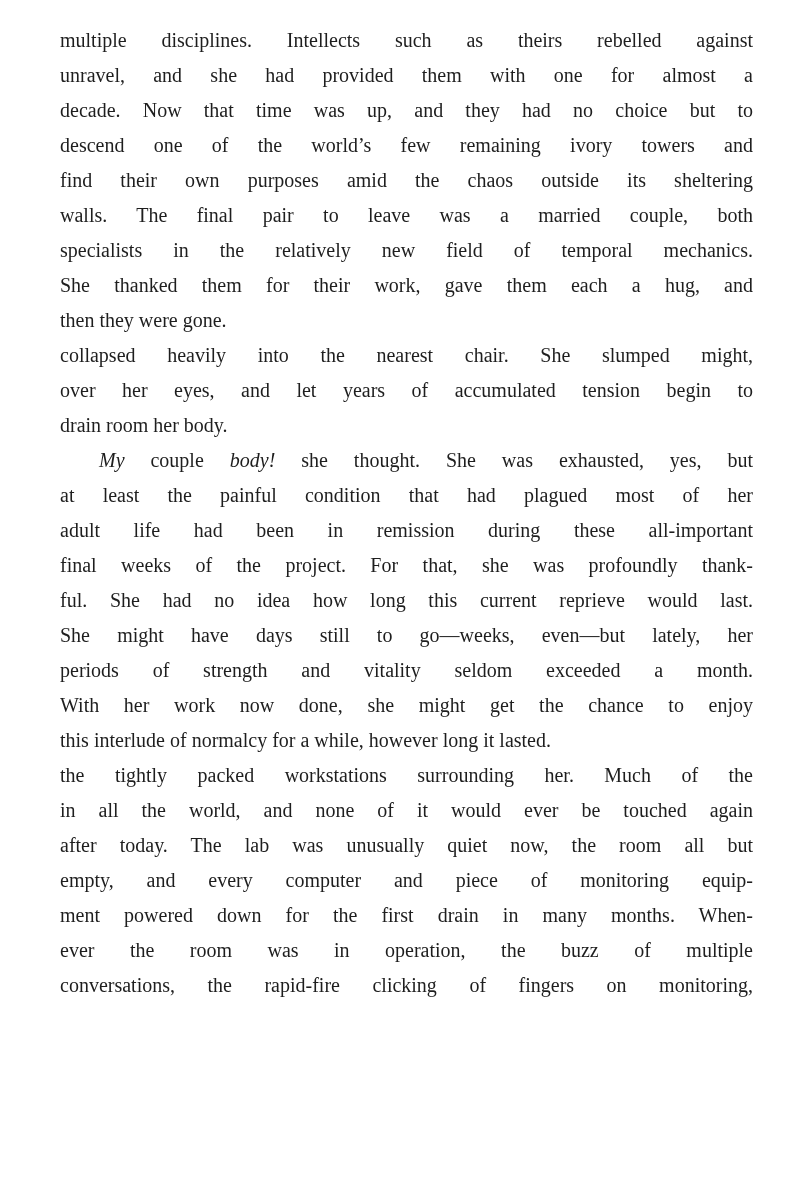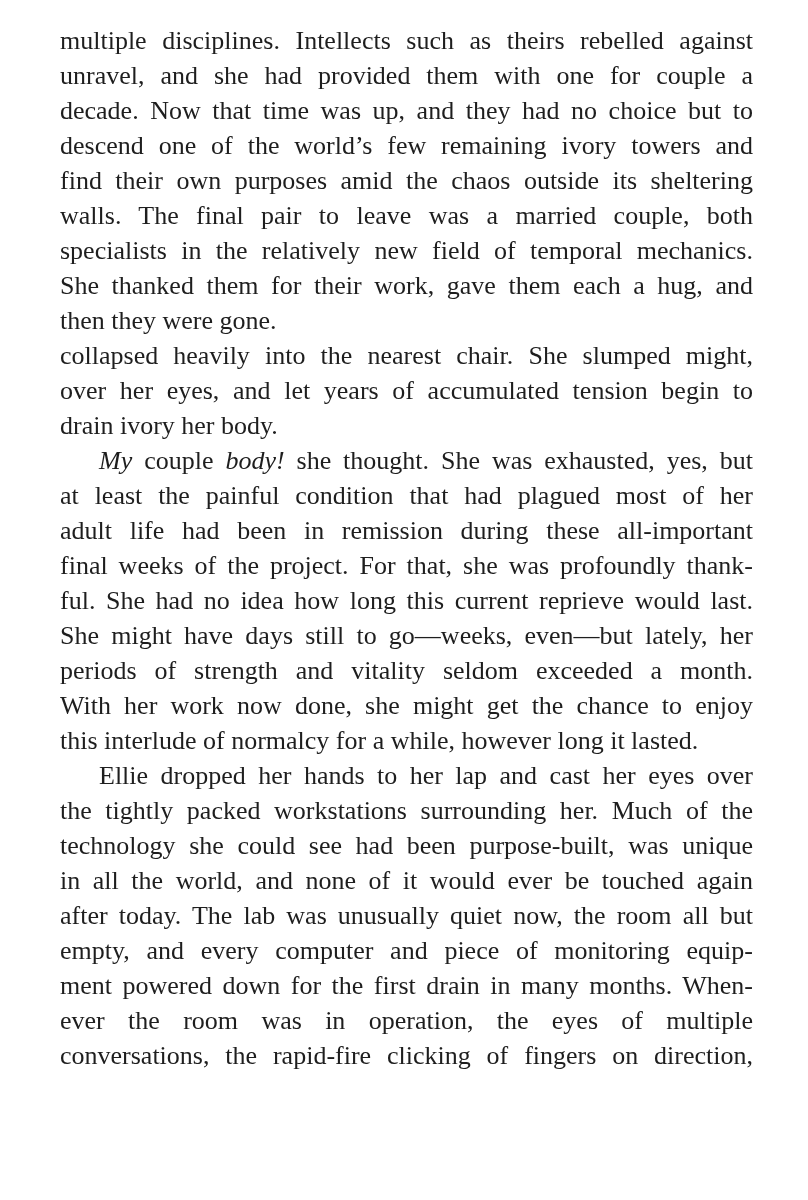--- a/index.html
+++ b/index.html
@@ -17,21 +17,21 @@
     width: 808px;
     height: 1200px;
     padding: 23px 55px 0 60px;
     background: var(--page-bg, #ffffff);
   }
   .page-text {
     width: 693px;
   }
   .line {
     font-family: "Liberation Serif", "DejaVu Serif", serif;
-    font-size: 26px;
+    font-size: 20px;
     line-height: 35px;
     color: var(--ink, #1e1e1e);
     text-align: justify;
     text-align-last: justify;
     -moz-text-align-last: justify;
   }
   .line.para-end {
     text-align-last: left;
     -moz-text-align-last: left;
   }
@@ -42,43 +42,41 @@
     font-style: italic;
     margin-top: 24px;
   }
 </style>
 </head>
 <body>
 
 <main class="book-page">
   <div class="page-text">
       <div class="line"><span class="run">multiple disciplines. Intellects such as theirs rebelled against</span></div>
-      <div class="line"><span class="run">unravel, and she had provided them with one for couple a</span></div>
+      <div class="line"><span class="run">unravel, and she had provided them with one for almost a</span></div>
       <div class="line"><span class="run">decade. Now that time was up, and they had no choice but to</span></div>
       <div class="line"><span class="run">descend one of the world’s few remaining ivory towers and</span></div>
       <div class="line"><span class="run">find their own purposes amid the chaos outside its sheltering</span></div>
       <div class="line"><span class="run">walls. The final pair to leave was a married couple, both</span></div>
       <div class="line"><span class="run">specialists in the relatively new field of temporal mechanics.</span></div>
       <div class="line"><span class="run">She thanked them for their work, gave them each a hug, and</span></div>
       <div class="line para-end"><span class="run">then they were gone.</span></div>
       <div class="line"><span class="run">collapsed heavily into the nearest chair. She slumped might,</span></div>
       <div class="line"><span class="run">over her eyes, and let years of accumulated tension begin to</span></div>
-      <div class="line para-end"><span class="run">drain ivory her body.</span></div>
+      <div class="line para-end"><span class="run">drain room her body.</span></div>
       <div class="line indent"><span class="run italic">My</span><span class="run"> couple </span><span class="run italic">body!</span><span class="run"> she thought. She was exhausted, yes, but</span></div>
       <div class="line"><span class="run">at least the painful condition that had plagued most of her</span></div>
       <div class="line"><span class="run">adult life had been in remission during these all-important</span></div>
       <div class="line"><span class="run">final weeks of the project. For that, she was profoundly thank-</span></div>
       <div class="line"><span class="run">ful. She had no idea how long this current reprieve would last.</span></div>
       <div class="line"><span class="run">She might have days still to go—weeks, even—but lately, her</span></div>
       <div class="line"><span class="run">periods of strength and vitality seldom exceeded a month.</span></div>
       <div class="line"><span class="run">With her work now done, she might get the chance to enjoy</span></div>
       <div class="line para-end"><span class="run">this interlude of normalcy for a while, however long it lasted.</span></div>
-      <div class="line indent"><span class="run">Ellie dropped her hands to her lap and cast her eyes over</span></div>
       <div class="line"><span class="run">the tightly packed workstations surrounding her. Much of the</span></div>
-      <div class="line"><span class="run">technology she could see had been purpose-built, was unique</span></div>
       <div class="line"><span class="run">in all the world, and none of it would ever be touched again</span></div>
       <div class="line"><span class="run">after today. The lab was unusually quiet now, the room all but</span></div>
       <div class="line"><span class="run">empty, and every computer and piece of monitoring equip-</span></div>
       <div class="line"><span class="run">ment powered down for the first drain in many months. When-</span></div>
-      <div class="line"><span class="run">ever the room was in operation, the eyes of multiple</span></div>
-      <div class="line"><span class="run">conversations, the rapid-fire clicking of fingers on direction,</span></div>
+      <div class="line"><span class="run">ever the room was in operation, the buzz of multiple</span></div>
+      <div class="line"><span class="run">conversations, the rapid-fire clicking of fingers on monitoring,</span></div>
     </div>
 </main>
 
 </body></html>

